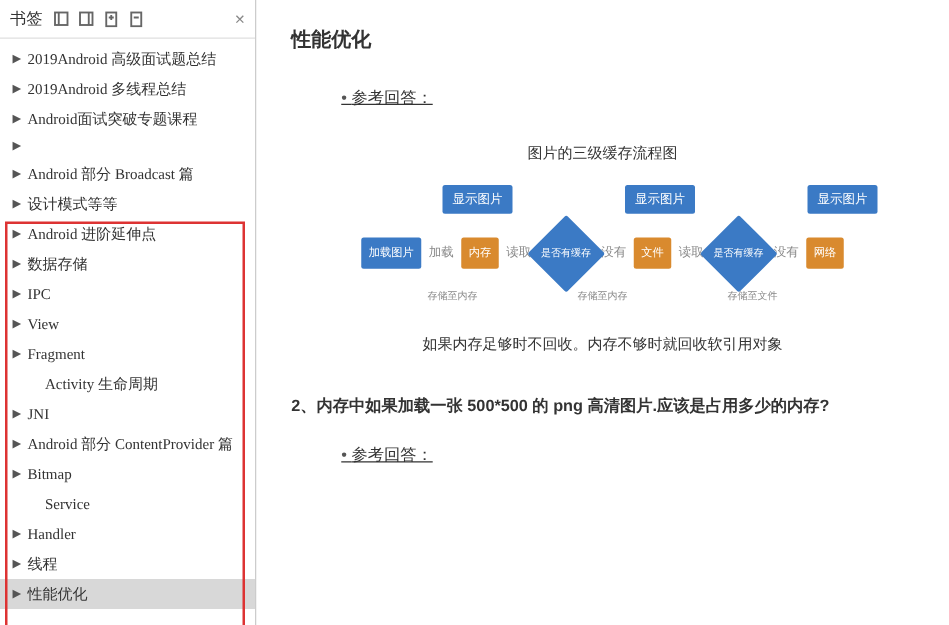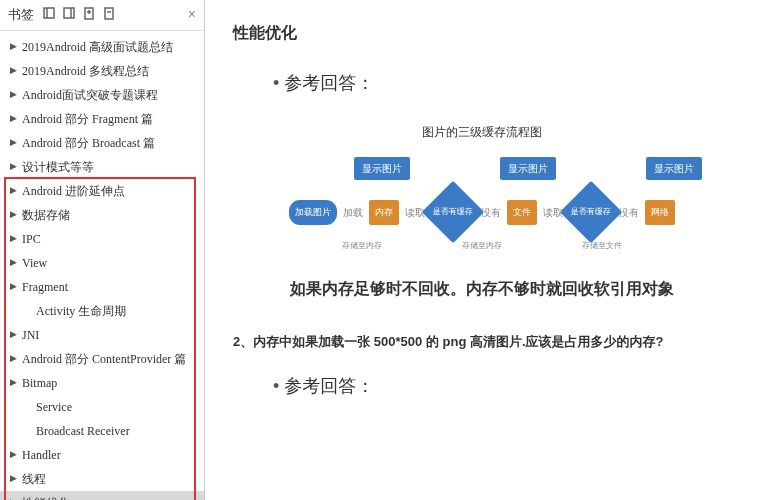--- a/index.html
+++ b/index.html
@@ -1,51 +1,51 @@
 <!DOCTYPE html>
 <html><head>
 <meta charset="utf-8">
 <style>
   * { box-sizing: border-box; margin: 0; padding: 0; }
   body { font-family: "Microsoft YaHei", SimSun, sans-serif; font-size: 12px; color: #333; background: #fff; display: flex; width: 759px; height: 500px; overflow: hidden; }
   .sidebar { width: 205px; flex-shrink: 0; border-right: 1px solid #ccc; display: flex; flex-direction: column; }
-  .sb-header { display: flex; align-items: flex-start; padding: 6px 8px; border-bottom: 1px solid #e0e0e0; }
+  .sb-header { display: flex; align-items: center; padding: 6px 8px; border-bottom: 1px solid #e0e0e0; }
   .sb-title { font-size: 13px; margin-right: 8px; }
   .sb-icons { display: flex; gap: 6px; }
   .sb-icons svg { width: 14px; height: 14px; stroke: #666; fill: none; stroke-width: 1.5; }
   .sb-close { margin-left: auto; color: #888; font-size: 14px; cursor: pointer; }
   .tree { flex: 1; overflow: auto; padding: 4px 0; position: relative; }
   .tree-item { display: flex; align-items: center; padding: 3px 6px; cursor: pointer; font-family: SimSun, serif; font-size: 12px; line-height: 1.5; }
   .tree-item .arrow { width: 10px; font-size: 9px; color: #555; margin-right: 2px; }
   .tree-item.depth1 { padding-left: 10px; }
   .tree-item.depth2 { padding-left: 24px; }
   .tree-item.selected { background: #d8d8d8; }
   .redbox { position: absolute; border: 2px solid #d33; pointer-events: none; }
   .content { flex: 1; padding: 18px 28px; overflow: auto; font-size: 13px; line-height: 1.9; }
   .content h2 { font-size: 16px; font-weight: 700; margin-bottom: 18px; }
   .q { font-weight: 700; font-size: 13px; margin: 10px 0 14px; }
-  .bullet1 { margin-left: 40px; font-size: 18px; }
+  .bullet1 { margin-left: 40px; font-size: 13px; text-decoration: underline; }
   .bullet1::before { content: "• "; color: #555; }
   .bullet2 { margin-left: 70px; font-size: 13px; }
   .bullet2::before { content: "○ "; color: #888; }
   .chart-wrap { margin: 20px auto; text-align: center; }
   .chart-title { font-size: 12px; color: #333; margin-bottom: 14px; }
   .chart { width: 440px; margin: 0 auto; position: relative; }
   .legend { display: flex; justify-content: flex-end; gap: 90px; margin-bottom: 10px; }
   .leg-box { background: #3b7ac5; color: #fff; font-size: 10px; padding: 2px 8px; border-radius: 2px; }
   .flow-row { display: flex; align-items: center; justify-content: center; gap: 4px; }
   .node { font-size: 9px; color: #fff; padding: 4px 6px; border-radius: 2px; white-space: nowrap; min-width: 30px; text-align: center; }
-  .node.blue { background: #3b7ac5; border-radius: 11px; }
+  .node.blue { background: #3b7ac5; }
   .node.orange { background: #d98a2e; }
   .node.diamond { background: #3b7ac5; width: 44px; height: 44px; transform: rotate(45deg); display: flex; align-items: center; justify-content: center; padding: 0; }
   .node.diamond span { transform: rotate(-45deg); font-size: 8px; line-height: 1.1; }
   .conn { font-size: 10px; color: #888; padding: 0 2px; }
   .back-row { display: flex; justify-content: center; gap: 80px; margin-top: 4px; }
   .back-lbl { font-size: 8px; color: #888; }
-  .note { font-size: 16px; text-align: center; margin: 14px 0 26px; color: #333; font-weight: bold; }
+  .note { font-size: 12px; text-align: center; margin: 14px 0 26px; color: #333; }
 </style>
 </head>
 <body>
 
 <div class="sidebar">
   <div class="sb-header">
     <span class="sb-title">书签</span>
     <span class="sb-icons">
       <svg>
           <rect x="2" y="2" width="10" height="10"></rect>
@@ -76,21 +76,20 @@
       <div class="tree-item depth1">
         <span class="arrow">▶</span>
         <span>2019Android 多线程总结</span>
       </div>
       <div class="tree-item depth1">
         <span class="arrow">▶</span>
         <span>Android面试突破专题课程</span>
       </div>
       <div class="tree-item depth1">
         <span class="arrow">▶</span>
-        <span>Android 部分 Fragment 篇</span>
       </div>
       <div class="tree-item depth1">
         <span class="arrow">▶</span>
         <span>Android 部分 Broadcast 篇</span>
       </div>
       <div class="tree-item depth1">
         <span class="arrow">▶</span>
         <span>设计模式等等</span>
       </div>
       <div class="tree-item depth1">
@@ -125,24 +124,20 @@
         <span class="arrow">▶</span>
         <span>Android 部分 ContentProvider 篇</span>
       </div>
       <div class="tree-item depth1">
         <span class="arrow">▶</span>
         <span>Bitmap</span>
       </div>
       <div class="tree-item depth2">
         <span class="arrow"></span>
         <span>Service</span>
-      </div>
-      <div class="tree-item depth2">
-        <span class="arrow"></span>
-        <span>Broadcast Receiver</span>
       </div>
       <div class="tree-item depth1">
         <span class="arrow">▶</span>
         <span>Handler</span>
       </div>
       <div class="tree-item depth1">
         <span class="arrow">▶</span>
         <span>线程</span>
       </div>
       <div class="tree-item depth1 selected">

